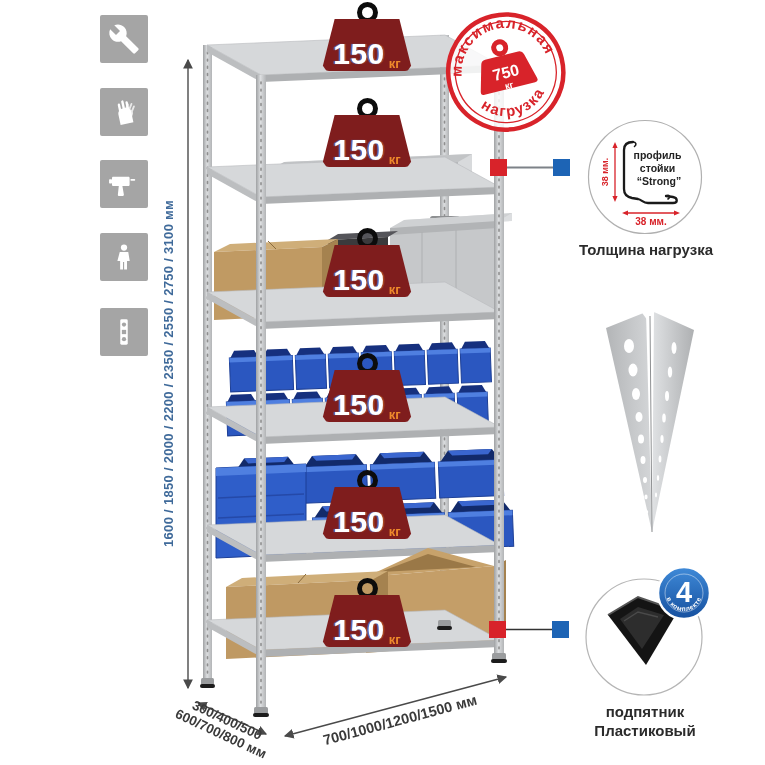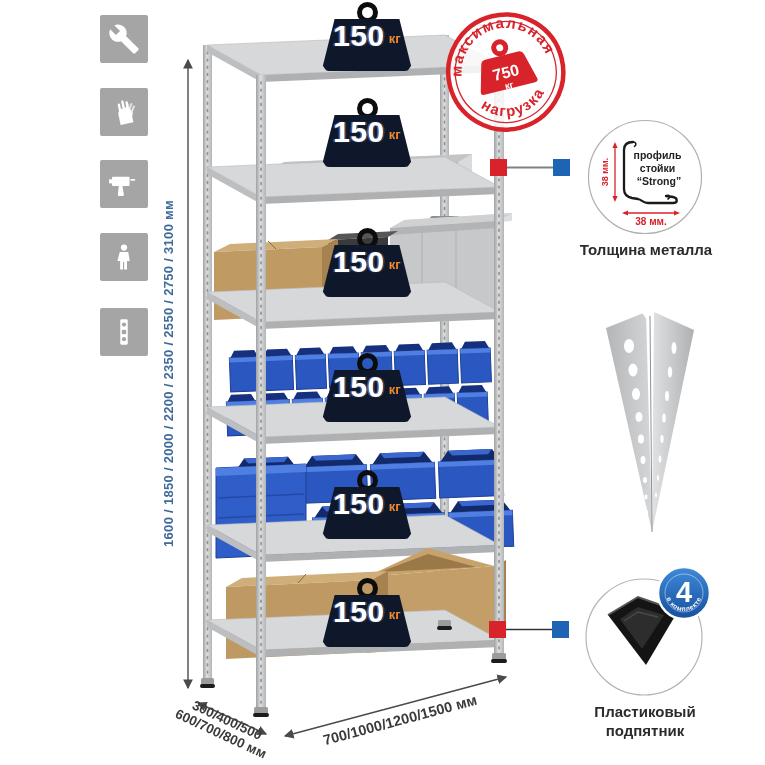--- a/index.html
+++ b/index.html
@@ -14,23 +14,23 @@
 
   
   .height-label{position:absolute;left:-132px;top:366px;width:600px;text-align:center;
                 transform:rotate(-90deg);font-size:13px;font-weight:700;color:#3f6a9a;
                 letter-spacing:.3px;z-index:3;}
 
   
   .weight{position:absolute;width:90px;z-index:6;text-align:center;left:322px;}
   .weight-ring{display:block;margin:0 auto -4px;width:11px;height:11px;border:5px solid #0c0c0c;
                border-radius:50%;background:transparent;}
-  .weight-body{width:90px;height:52px;background:#0f172a;border-radius:7px;
+  .weight-body{width:90px;height:52px;background:#7f1d1d;border-radius:7px;
                clip-path:polygon(14% 0,86% 0,99% 90%,95% 100%,5% 100%,1% 90%);
-               display:flex;align-items:flex-start;justify-content:center;gap:4px;}
+               display:flex;align-items:flex-end;justify-content:center;gap:4px;}
   .weight-num{font-size:30px;font-weight:700;color:#fff;letter-spacing:.5px;
               text-shadow:-1.5px 0 1px rgba(70,130,240,.85),1.5px 0 1px rgba(240,140,40,.4);}
   .weight-unit{font-size:13px;font-weight:700;color:#ef8a2b;margin-top:12px;}
 
   
   .dim-depth{position:absolute;left:159px;top:712px;width:130px;text-align:center;
              transform:rotate(25deg);font-size:13.5px;font-weight:600;color:#3a3a3a;
              line-height:15px;z-index:3;}
   .dim-width{position:absolute;left:300px;top:712px;width:200px;text-align:center;
              transform:rotate(-15deg);font-size:14.5px;font-weight:600;color:#3a3a3a;z-index:3;}
@@ -349,21 +349,21 @@
     </g>
     <text transform="rotate(-90 22 54)" x="22" y="54" text-anchor="middle" font-size="9" font-weight="bold" fill="#d8232a">38 мм.</text>
     <text x="65" y="107" text-anchor="middle" font-size="10" font-weight="bold" fill="#d8232a">38 мм.</text>
     <text font-size="10.5" fill="#222" text-anchor="middle" font-weight="600">
       <tspan x="73" y="41">профиль</tspan>
       <tspan x="73" y="54">стойки</tspan>
       <tspan x="73" y="67">“Strong”</tspan>
     </text>
   </svg>
   <div class="caption" style="left:561px;top:240px">
-    <div>Толщина металла</div>
+    <div>Толщина нагрузка</div>
   </div>
 
   <svg class="abs" style="left:596px;top:304px;z-index:4" width="106" height="232" viewBox="0 0 106 232">
     <defs>
       <linearGradient id="angL" x1="0" y1="0" x2="1" y2="0">
         <stop offset="0" stop-color="#b3b5b7"></stop>
           <stop offset="1" stop-color="#d4d6d8"></stop>
       </linearGradient>
       <linearGradient id="angR" x1="0" y1="0" x2="1" y2="0">
         <stop offset="0" stop-color="#e0e2e4"></stop>
@@ -413,22 +413,22 @@
       <circle r="26" fill="url(#badgeGrad)" stroke="#ffffff" stroke-width="2.5"></circle>
       <circle r="19" fill="none" stroke="rgba(255,255,255,.45)" stroke-width="1"></circle>
       <text y="9" text-anchor="middle" font-size="29" font-weight="bold" fill="#fff">4</text>
       <path id="badgeArc" d="M -17,6 A 18,18 0 0 0 17,6" fill="none"></path>
       <text font-size="6.5" font-weight="bold" fill="#fff" letter-spacing=".6">
         <textPath href="#badgeArc" startOffset="50%" text-anchor="middle">в комплекте</textPath>
       </text>
     </g>
   </svg>
   <div class="caption" style="left:560px;top:702px">
+    <div>подпятник</div>
     <div>Пластиковый</div>
-    <div>подпятник</div>
   </div>
 
   <div class="dim-depth">
     <div>300/400/500</div>
     <div>600/700/800 мм</div>
   </div>
   <div class="dim-width">700/1000/1200/1500 мм</div>
 
 </div>
 

